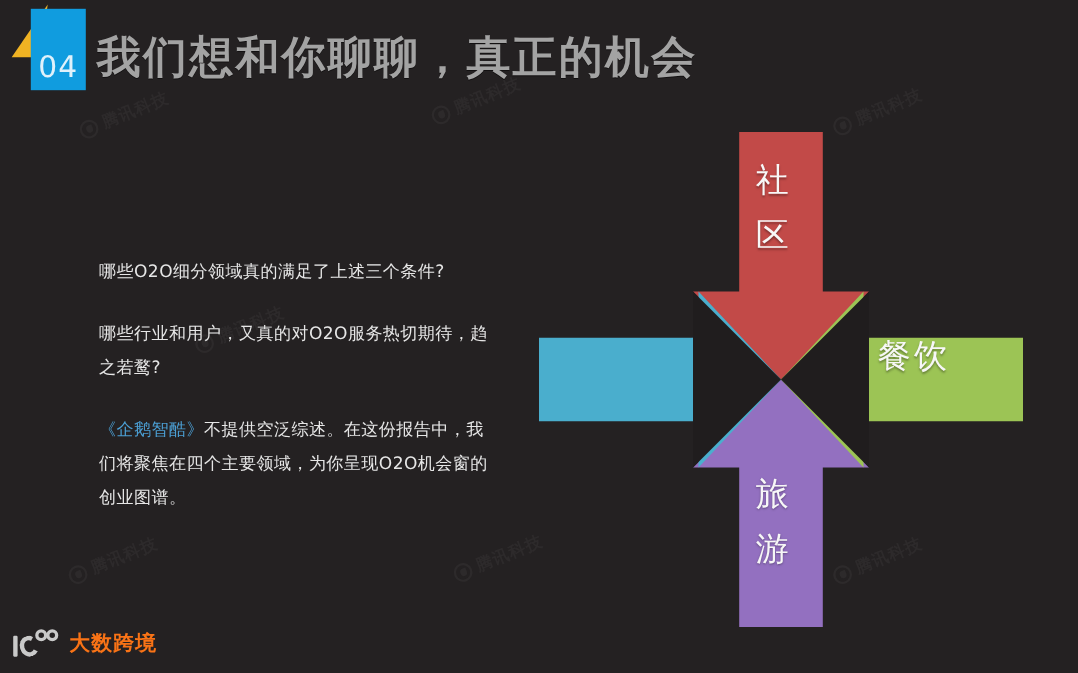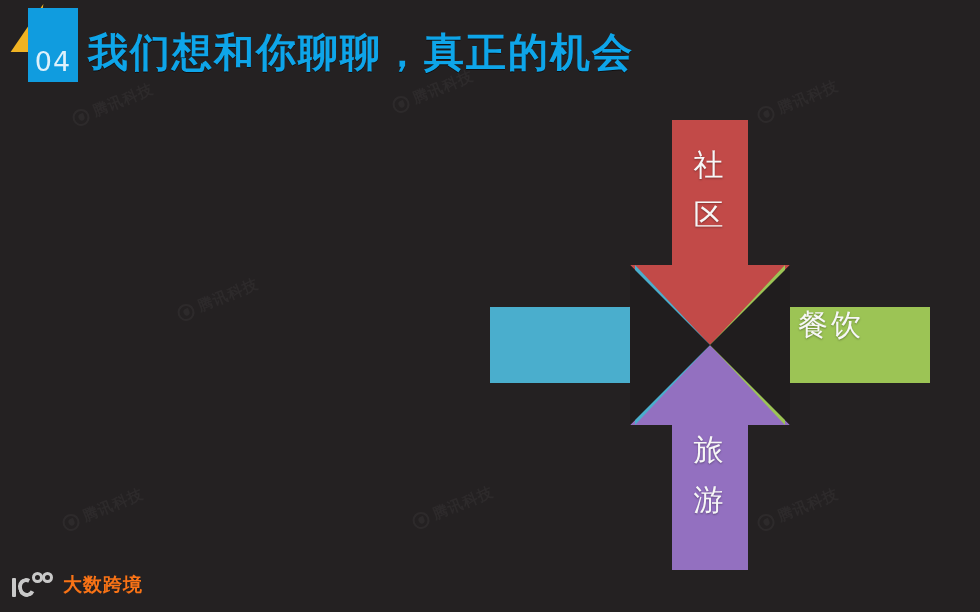--- a/index.html
+++ b/index.html
@@ -98,21 +98,21 @@
   .arrow-label {
     position:absolute;
     color:#f7f7f7;
     font-size:30px;
     font-weight:400;
     letter-spacing:3px;
     text-shadow:0 1px 2px rgba(0,0,0,.35);
     pointer-events:none;
   }
   .lbl-v {
-    width:46px; text-align:center; line-height:50px;
+    width:46px; text-align:left; line-height:50px;
   }
   .lbl-top   { left:227px; top:40px; }
   .lbl-bottom{ left:227px; top:325px; }
   .lbl-left  { left:62px;  top:205px; line-height:40px; }
   .lbl-right { left:338px; top:205px; line-height:40px; }
 
   
   .footer-logo {
     position:absolute; left:12px; bottom:14px; z-index:3;
     display:flex; align-items:center; gap:9px;
@@ -180,22 +180,27 @@
         <span>腾讯科技</span>
       </div>
     </div>
 
   <div class="hdr">
     <div class="hdr-tri" style="border-bottom-color: rgb(240, 179, 35);"></div>
     <div class="hdr-badge" style="background: rgb(16, 156, 223);">
       <span class="hdr-badge-num">04</span>
     </div>
   </div>
-  <div class="hdr-title" style="color: #0ea5e9;">我们想和你聊聊，真正的机会</div>
-
+  <div class="hdr-title" style="color: #a3a3a3;">我们想和你聊聊，真正的机会</div>
+
+  <div class="copy">
+    <p class="para">哪些O2O细分领域真的满足了上述三个条件?</p>
+    <p class="para">哪些行业和用户，又真的对O2O服务热切期待，趋之若鹜?</p>
+    <p class="para"><span class="accent" style="color: rgb(75, 159, 212);">《企鹅智酷》</span><span>不提供空泛综述。在这份报告中，我们将聚焦在四个主要领域，为你呈现O2O机会窗的创业图谱。</span></p>
+  </div>
 
   <div class="diagram">
     <svg viewBox="0 0 500 490" xmlns="http://www.w3.org/2000/svg">
 
       <polygon points="212,20 288,20 288,165 330,165 250,245 170,165 212,165" fill="#c24a48"></polygon>
 
       <polygon points="212,470 288,470 288,325 330,325 250,245 170,325 212,325" fill="#9370c0"></polygon>
 
       <polygon points="30,207 175,207 175,165 250,245 175,325 175,283 30,283" fill="#4aaecd"></polygon>
 

